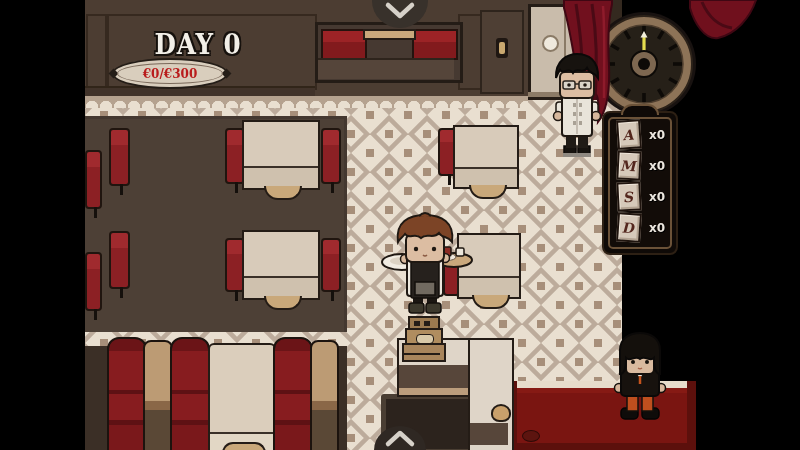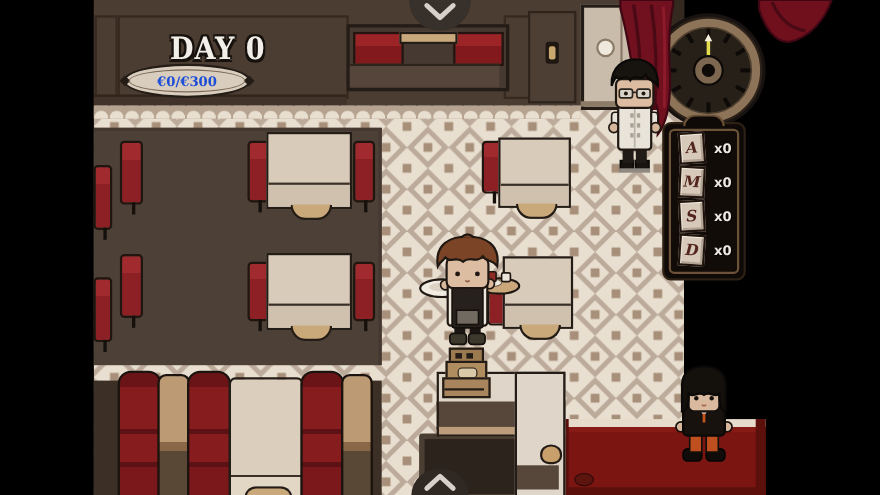--- a/index.html
+++ b/index.html
@@ -68,21 +68,21 @@
   .tcount{color:#ece7df;font-size:12px;font-weight:bold;text-shadow:1px 1px 0 #000;}
 
   
   .daytext{font-family:"DejaVu Serif",serif;font-weight:bold;font-size:28px;color:#f2efe8;
            transform:scaleX(.88);transform-origin:center;letter-spacing:1px;text-align:center;
            text-shadow:2px 0 0 #17120e,-2px 0 0 #17120e,0 2px 0 #17120e,0 -2px 0 #17120e,
                        2px 2px 0 #17120e,-2px -2px 0 #17120e,2px -2px 0 #17120e,-2px 2px 0 #17120e;}
   .plaque{background:#d9cebd;border:2px solid #241d17;border-radius:50%;}
   .plaque-in{position:absolute;inset:3px;border:1px solid #7a695a;border-radius:50%;
              display:flex;align-items:center;justify-content:center;}
-  .plaque-txt{font-family:"DejaVu Serif",serif;font-weight:bold;font-size:12px;color:#1d4ed8;}
+  .plaque-txt{font-family:"DejaVu Serif",serif;font-weight:bold;font-size:12px;color:#b91c1c;}
   .plaque-orn{position:absolute;width:7px;height:7px;background:#241d17;transform:rotate(45deg);}
   .roundbtn{border-radius:50%;}
 </style>
 </head>
 <body>
 
 <div class="stage">
 
   <svg class="abs" style="left:85px;top:96px" width="537" height="354">
     <defs>

